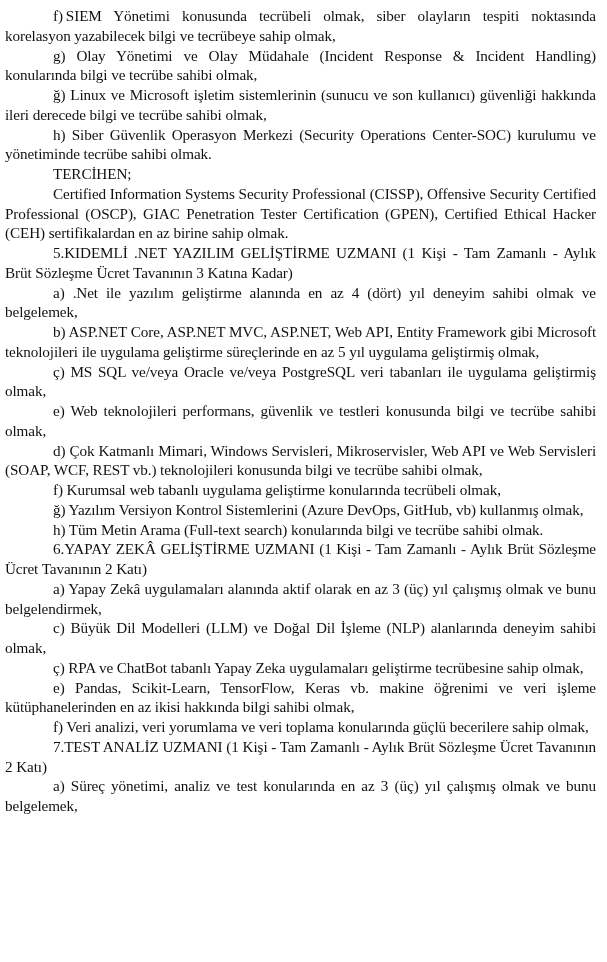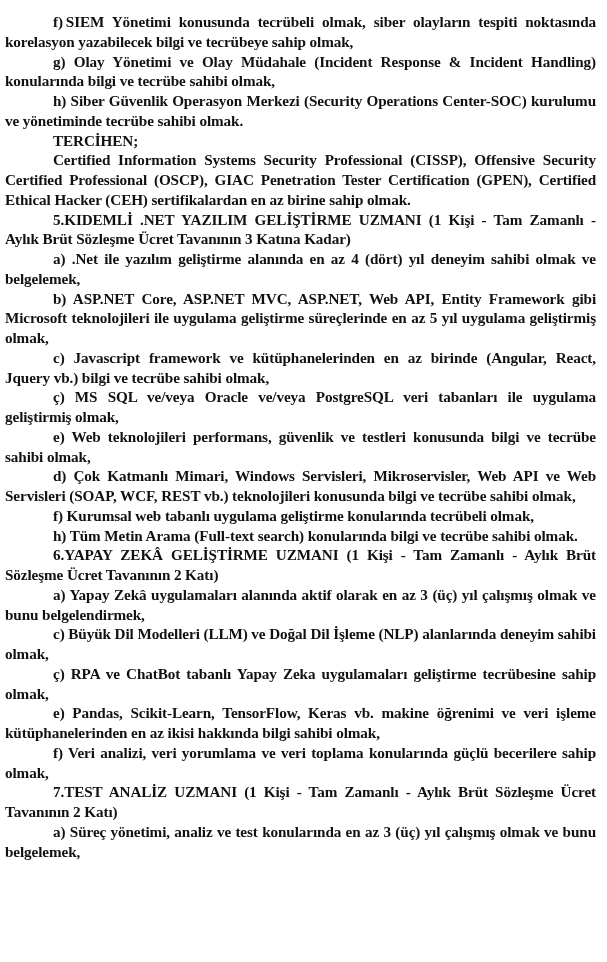--- a/index.html
+++ b/index.html
@@ -3,51 +3,51 @@
 <meta charset="utf-8">
 <style>
   html, body { margin: 0; padding: 0; background: #ffffff; }
   body {
     width: 607px; height: 962px; overflow: hidden;
     font-family: "Liberation Serif", "DejaVu Serif", serif;
     color: #111111;
   }
   .page {
     position: relative;
-    padding: 12px 11px 0 5px;
+    padding: 6px 11px 0 5px;
     box-sizing: border-box;
     width: 607px;
-    font-weight: bold;
   }
   .para {
     margin: 0;
     font-size: 15.2px;
     line-height: 19.75px;
     text-align: justify;
     text-indent: 48px;
     letter-spacing: -0.1px;
   }
 </style>
 </head>
 <body>
 
 <div class="page">
   <p class="para">f) SIEM Yönetimi konusunda tecrübeli olmak, siber olayların tespiti noktasında korelasyon yazabilecek bilgi ve tecrübeye sahip olmak,</p>
   <p class="para">g) Olay Yönetimi ve Olay Müdahale (Incident Response &amp; Incident Handling) konularında bilgi ve tecrübe sahibi olmak,</p>
+  <p class="para">ğ) Linux ve Microsoft işletim sistemlerinin (sunucu ve son kullanıcı) güvenliği hakkında ileri derecede bilgi ve tecrübe sahibi olmak,</p>
   <p class="para">h) Siber Güvenlik Operasyon Merkezi (Security Operations Center-SOC) kurulumu ve yönetiminde tecrübe sahibi olmak.</p>
   <p class="para">TERCİHEN;</p>
   <p class="para">Certified Information Systems Security Professional (CISSP), Offensive Security Certified Professional (OSCP), GIAC Penetration Tester Certification (GPEN), Certified Ethical Hacker (CEH) sertifikalardan en az birine sahip olmak.</p>
   <p class="para">5.KIDEMLİ .NET YAZILIM GELİŞTİRME UZMANI (1 Kişi - Tam Zamanlı - Aylık Brüt Sözleşme Ücret Tavanının 3 Katına Kadar)</p>
   <p class="para">a) .Net ile yazılım geliştirme alanında en az 4 (dört) yıl deneyim sahibi olmak ve belgelemek,</p>
   <p class="para">b) ASP.NET Core, ASP.NET MVC, ASP.NET, Web API, Entity Framework gibi Microsoft teknolojileri ile uygulama geliştirme süreçlerinde en az 5 yıl uygulama geliştirmiş olmak,</p>
-  <p class="para">c) Javascript framework ve kütüphanelerinden en az birinde (Angular, React, Jquery vb.) bilgi ve tecrübe sahibi olmak,</p>
   <p class="para">ç) MS SQL ve/veya Oracle ve/veya PostgreSQL veri tabanları ile uygulama geliştirmiş olmak,</p>
   <p class="para">e) Web teknolojileri performans, güvenlik ve testleri konusunda bilgi ve tecrübe sahibi olmak,</p>
   <p class="para">d) Çok Katmanlı Mimari, Windows Servisleri, Mikroservisler, Web API ve Web Servisleri (SOAP, WCF, REST vb.) teknolojileri konusunda bilgi ve tecrübe sahibi olmak,</p>
   <p class="para">f)  Kurumsal web tabanlı uygulama geliştirme konularında tecrübeli olmak,</p>
+  <p class="para">ğ) Yazılım Versiyon Kontrol Sistemlerini (Azure DevOps, GitHub, vb) kullanmış olmak,</p>
   <p class="para">h) Tüm Metin Arama (Full-text search) konularında bilgi ve tecrübe sahibi olmak.</p>
   <p class="para">6.YAPAY ZEKÂ GELİŞTİRME UZMANI (1 Kişi - Tam Zamanlı - Aylık Brüt Sözleşme Ücret Tavanının 2 Katı)</p>
   <p class="para">a) Yapay Zekâ uygulamaları alanında aktif olarak en az 3 (üç) yıl çalışmış olmak ve bunu belgelendirmek,</p>
   <p class="para">c) Büyük Dil Modelleri (LLM) ve Doğal Dil İşleme (NLP) alanlarında deneyim sahibi olmak,</p>
   <p class="para">ç) RPA ve ChatBot tabanlı Yapay Zeka uygulamaları geliştirme tecrübesine sahip olmak,</p>
   <p class="para">e) Pandas, Scikit-Learn, TensorFlow, Keras vb. makine öğrenimi ve veri işleme kütüphanelerinden en az ikisi hakkında bilgi sahibi olmak,</p>
   <p class="para">f)  Veri analizi, veri yorumlama ve veri toplama konularında güçlü becerilere sahip olmak,</p>
   <p class="para">7.TEST ANALİZ UZMANI (1 Kişi - Tam Zamanlı - Aylık Brüt Sözleşme Ücret Tavanının 2 Katı)</p>
   <p class="para">a) Süreç yönetimi, analiz ve test konularında en az 3 (üç) yıl çalışmış olmak ve bunu belgelemek,</p>
 </div>

